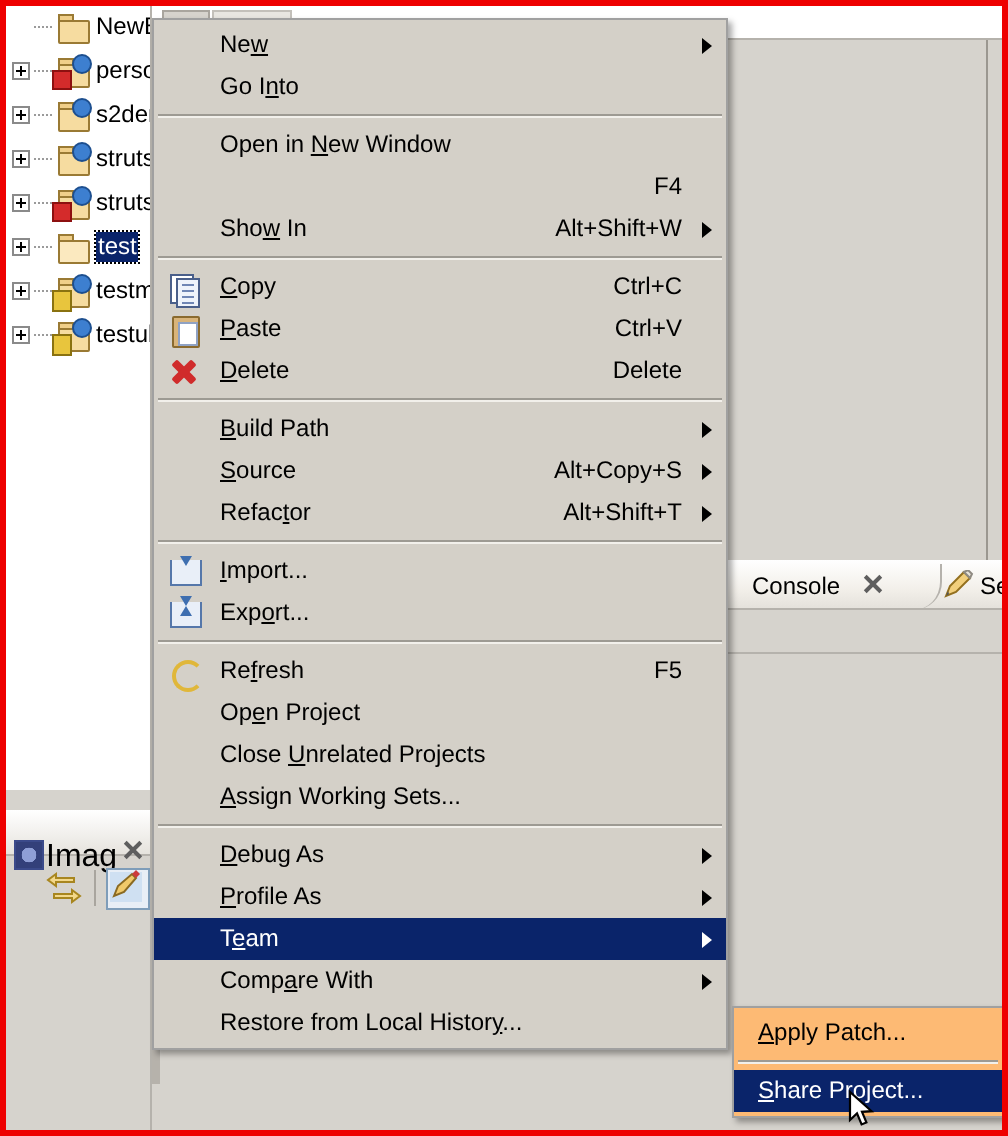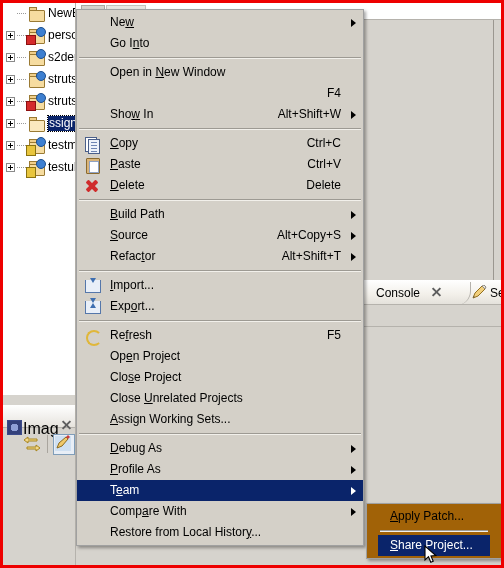--- a/index.html
+++ b/index.html
@@ -134,22 +134,22 @@
      border-top:none;background:#e9eff8;}
   .ico-imp i{position:absolute;left:4px;top:-2px;width:0;height:0;
      border-top:5px solid #3f6fb0;border-left:3px solid transparent;border-right:3px solid transparent;}
   .ico-exp i{position:absolute;left:4px;top:-3px;width:0;height:0;
      border-bottom:5px solid #3f6fb0;border-left:3px solid transparent;border-right:3px solid transparent;}
   .ico-ref{position:absolute;left:2px;top:2px;width:12px;height:12px;
      border:2px solid #e0b73a;border-radius:50%;border-right-color:transparent;}
 
   
   #submenu{position:absolute;left:366px;top:503px;width:136px;
-     background:#a16207;border:1px solid #a0a0a0;
-     box-shadow:2px 2px 3px rgba(0,0,0,.35);z-index:600;padding:2px 11px;box-sizing:border-box;}
+     background:#fdba74;border:1px solid #a0a0a0;
+     box-shadow:2px 2px 3px rgba(0,0,0,.35);z-index:600;padding:2px 0;box-sizing:border-box;}
   #submenu .mi{padding-left:12px;}
 
   
   #cursor{position:absolute;left:424px;top:545px;width:14px;height:20px;z-index:800;}
 </style>
 </head>
 <body>
 
 <div id="workbench">
 
@@ -204,21 +204,21 @@
         </div>
         <div class="tlabel plain">strutsd</div>
       </div>
       <div class="tree-row">
         <div class="twisty"></div>
         <div class="dots"></div>
         <div class="ficon">
           <div class="folder-tab"></div>
           <div class="folder open"></div>
         </div>
-        <div class="tlabel sel">ssign</div>
+        <div class="tlabel sel">test</div>
       </div>
       <div class="tree-row">
         <div class="twisty"></div>
         <div class="dots"></div>
         <div class="ficon">
           <div class="folder-tab"></div>
           <div class="folder"></div>
           <div class="badge-j"></div>
           <div class="badge-lock"></div>
         </div>
@@ -337,21 +337,20 @@
     <div class="mi"><div class="mico">
         <div class="ico-imp ico-exp">
           <i></i>
         </div>
       </div><span>Exp<span class="u">o</span>rt...</span></div>
     <div class="msep"></div>
     <div class="mi"><div class="mico">
         <div class="ico-ref"></div>
       </div><span>Re<span class="u">f</span>resh</span><span class="accel">F5</span></div>
     <div class="mi"><span>Op<span class="u">e</span>n Project</span></div>
-    <div class="mi"><span>Clo<span class="u">s</span>e Project</span></div>
     <div class="mi"><span>Close <span class="u">U</span>nrelated Projects</span></div>
     <div class="mi"><span><span class="u">A</span>ssign Working Sets...</span></div>
     <div class="msep"></div>
     <div class="mi"><span><span class="u">D</span>ebug As</span><span class="arrow"></span></div>
     <div class="mi"><span><span class="u">P</span>rofile As</span><span class="arrow"></span></div>
     <div class="mi selected"><span>T<span class="u">e</span>am</span><span class="arrow"></span></div>
     <div class="mi"><span>Comp<span class="u">a</span>re With</span><span class="arrow"></span></div>
     <div class="mi"><span>Restore from Local Histor<span class="u">y</span>...</span></div>
   </div>
 

